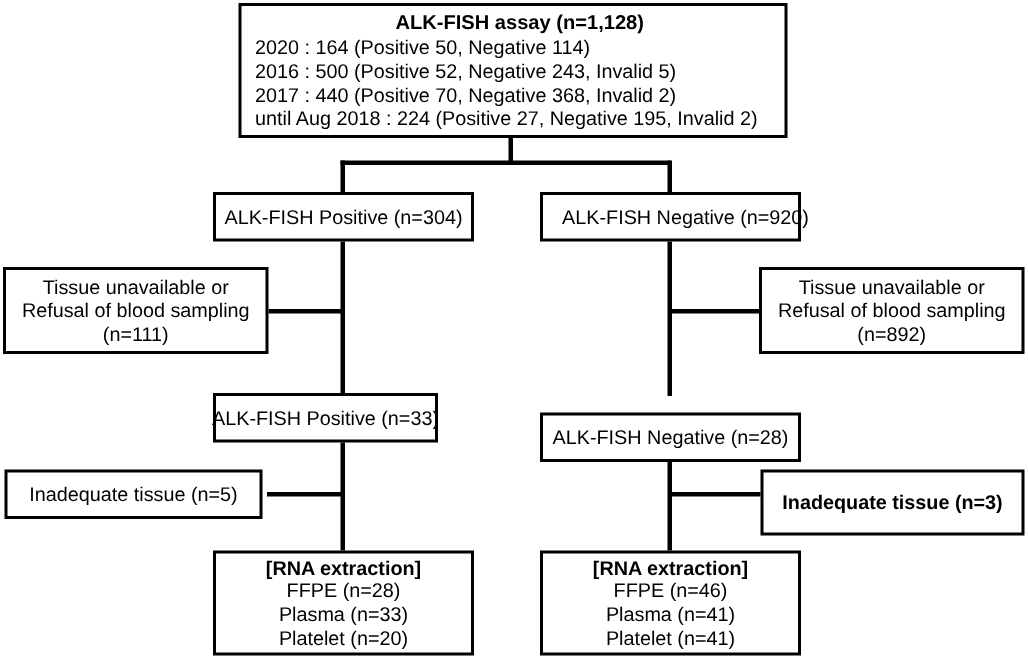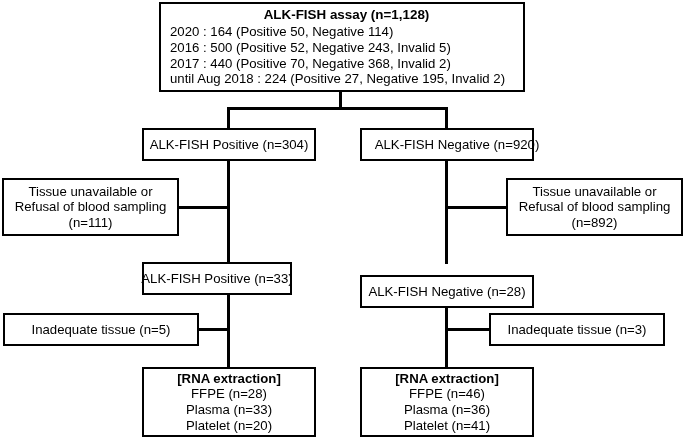--- a/index.html
+++ b/index.html
@@ -101,28 +101,29 @@
     left: 360px;
     top: 262px;
     width: 174px;
     height: 33px;
     margin-top: 13px;
   }
   
   #node-inadeq-left {
     left: 3px;
     top: 313px;
-    width: 196px;
+    width: 172px;
     height: 33px;
   }
   #node-inadeq-right {
-    left: 489px;
+    left: 507px;
     top: 313px;
     width: 176px;
-    height: 33px;
+    height: 44px;
+    font-weight: bold;
   }
   
   #node-rna-left {
     left: 142px;
     top: 367px;
     width: 174px;
     height: 70px;
   }
   #node-rna-right {
     left: 360px;
@@ -183,21 +184,21 @@
   <div class="node" id="node-rna-left">
     <div class="node-line bold">[RNA extraction]</div>
     <div class="node-line">FFPE (n=28)</div>
     <div class="node-line">Plasma (n=33)</div>
     <div class="node-line">Platelet (n=20)</div>
   </div>
 
   <div class="node" id="node-rna-right">
     <div class="node-line bold">[RNA extraction]</div>
     <div class="node-line">FFPE (n=46)</div>
-    <div class="node-line">Plasma (n=36)</div>
+    <div class="node-line">Plasma (n=41)</div>
     <div class="node-line">Platelet (n=41)</div>
   </div>
 
   <div class="line" style="left:339px; top:92px; width:3px; height:17px;"></div>
 
   <div class="line" style="left:227px; top:107px; width:220px; height:3px;"></div>
 
   <div class="line" style="left:227px; top:107px; width:3px; height:23px;"></div>
 
   <div class="line" style="left:445px; top:107px; width:3px; height:23px;"></div>

